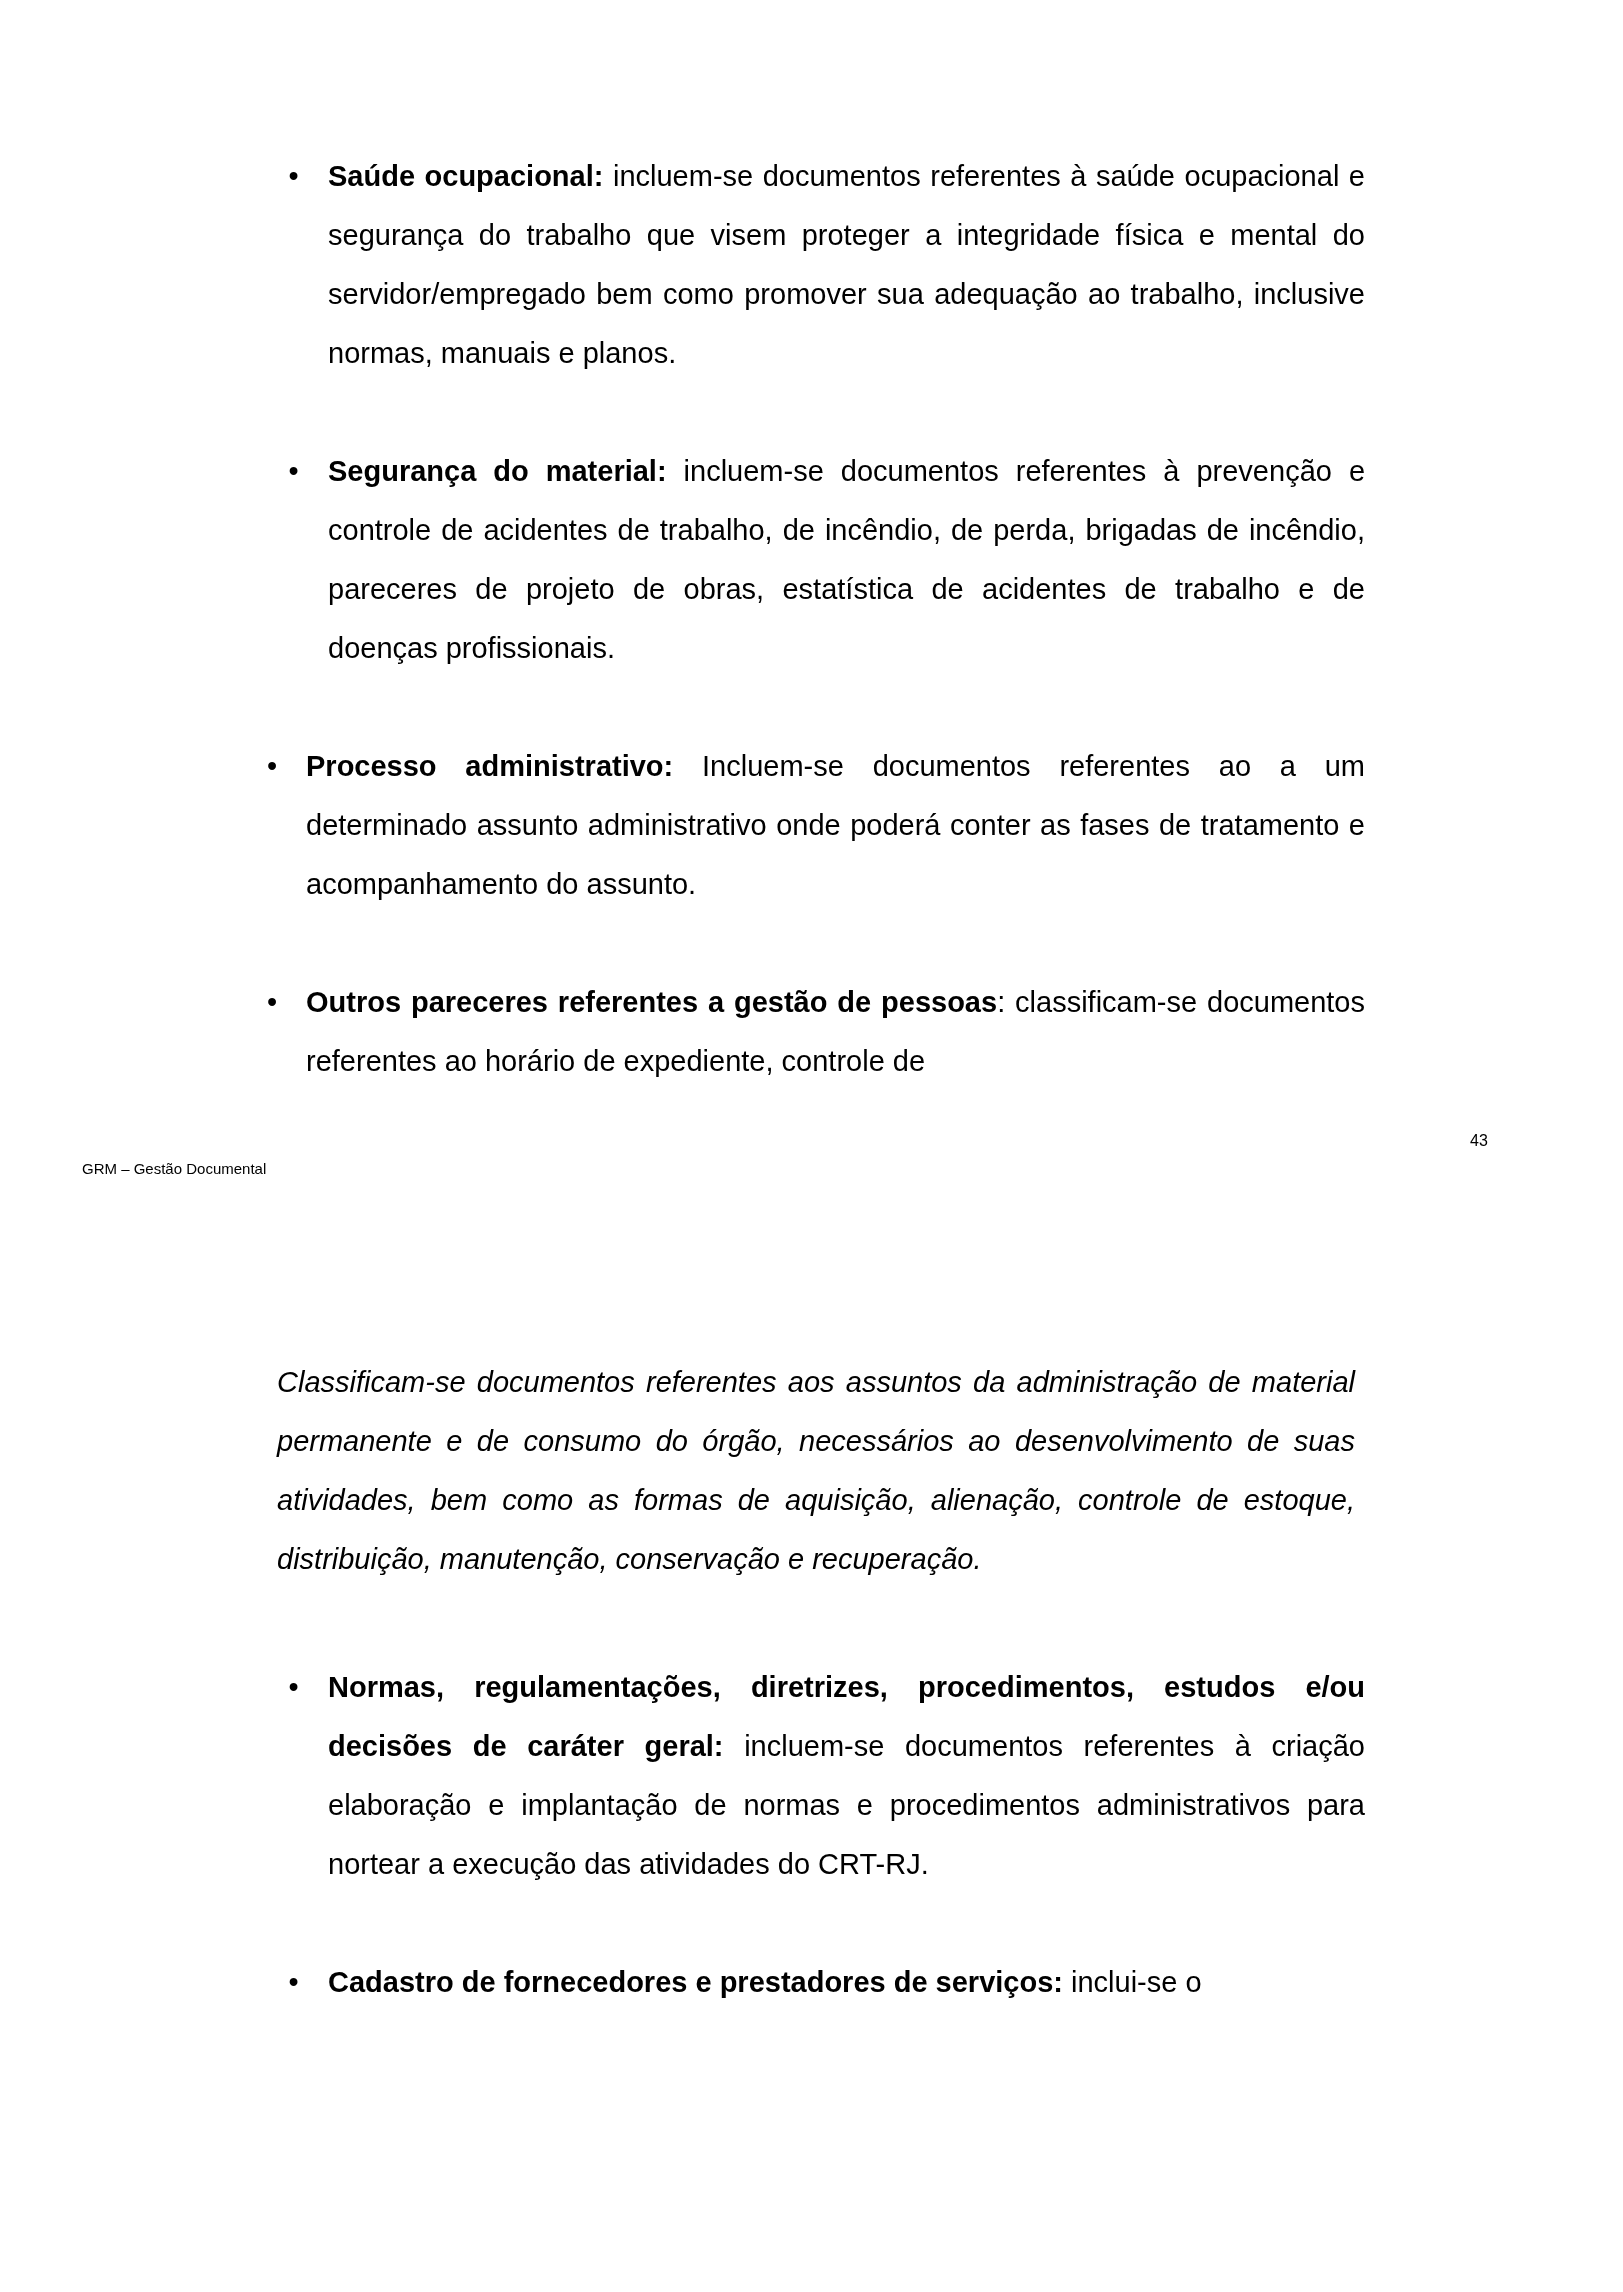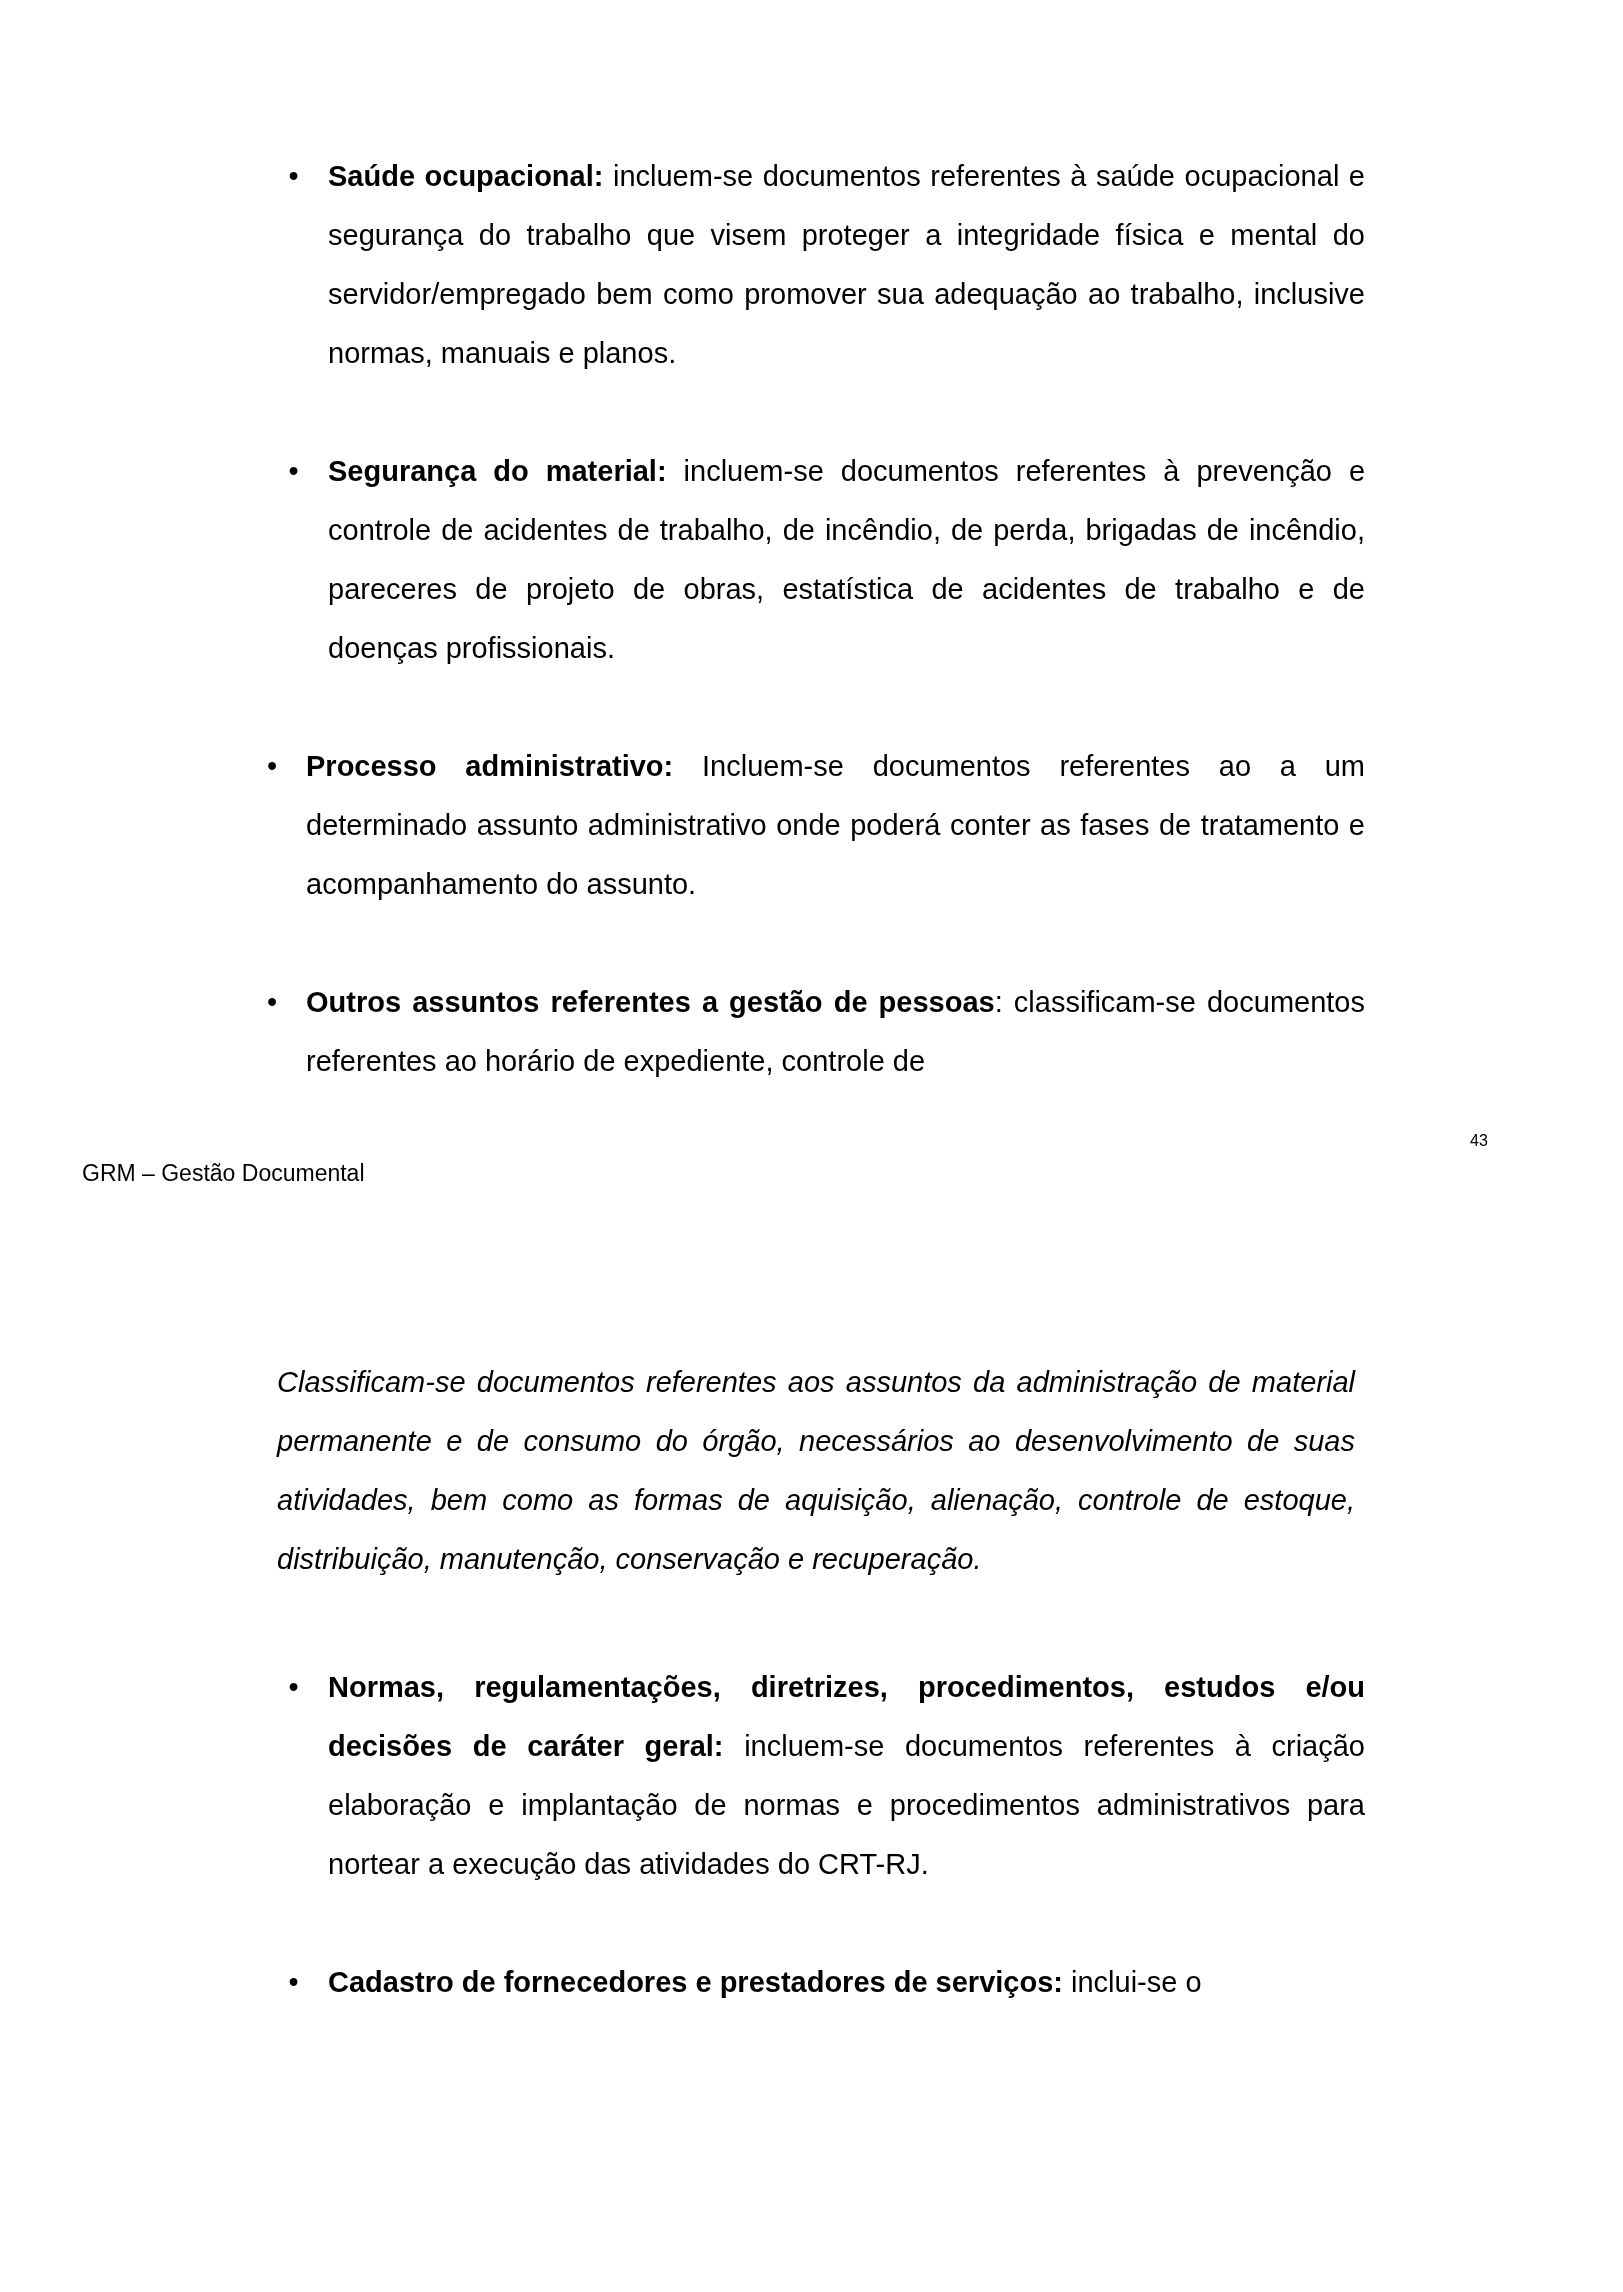--- a/index.html
+++ b/index.html
@@ -31,21 +31,21 @@
     color: #000;
     white-space: nowrap;
   }
 
   
   .footer-label {
     position: absolute;
     left: 82px;
     top: 1161px;
     font-family: "Liberation Sans", sans-serif;
-    font-size: 23px;
+    font-size: 15px;
     line-height: 1.1;
     color: #000;
     white-space: nowrap;
   }
 
   
   .content {
     position: absolute;
     left: 267px;
     top: 147px;
@@ -145,21 +145,21 @@
 
     <p class="para bullet tight">
       <span class="marker">•</span>
       <span class="lead">Processo administrativo:</span><span> Incluem-se documentos referentes ao a  um determinado assunto administrativo onde poderá conter as fases  de tratamento e acompanhamento do assunto.</span>
     </p>
 
     <div class="gap-md"></div>
 
     <p class="para bullet tight">
       <span class="marker">•</span>
-      <span class="lead">Outros assuntos referentes a gestão de pessoas</span><span>: classificam-se documentos referentes ao horário de expediente, controle de</span>
+      <span class="lead">Outros pareceres referentes a gestão de pessoas</span><span>: classificam-se documentos referentes ao horário de expediente, controle de</span>
     </p>
 
   </div>
 
 
   <div class="lower">
 
 
     <p class="para flush">Classificam-se documentos referentes aos assuntos da administração de material permanente e de consumo do órgão, necessários ao desenvolvimento de suas atividades, bem como as formas de aquisição, alienação, controle de estoque, distribuição, manutenção, conservação e recuperação.</p>
 

